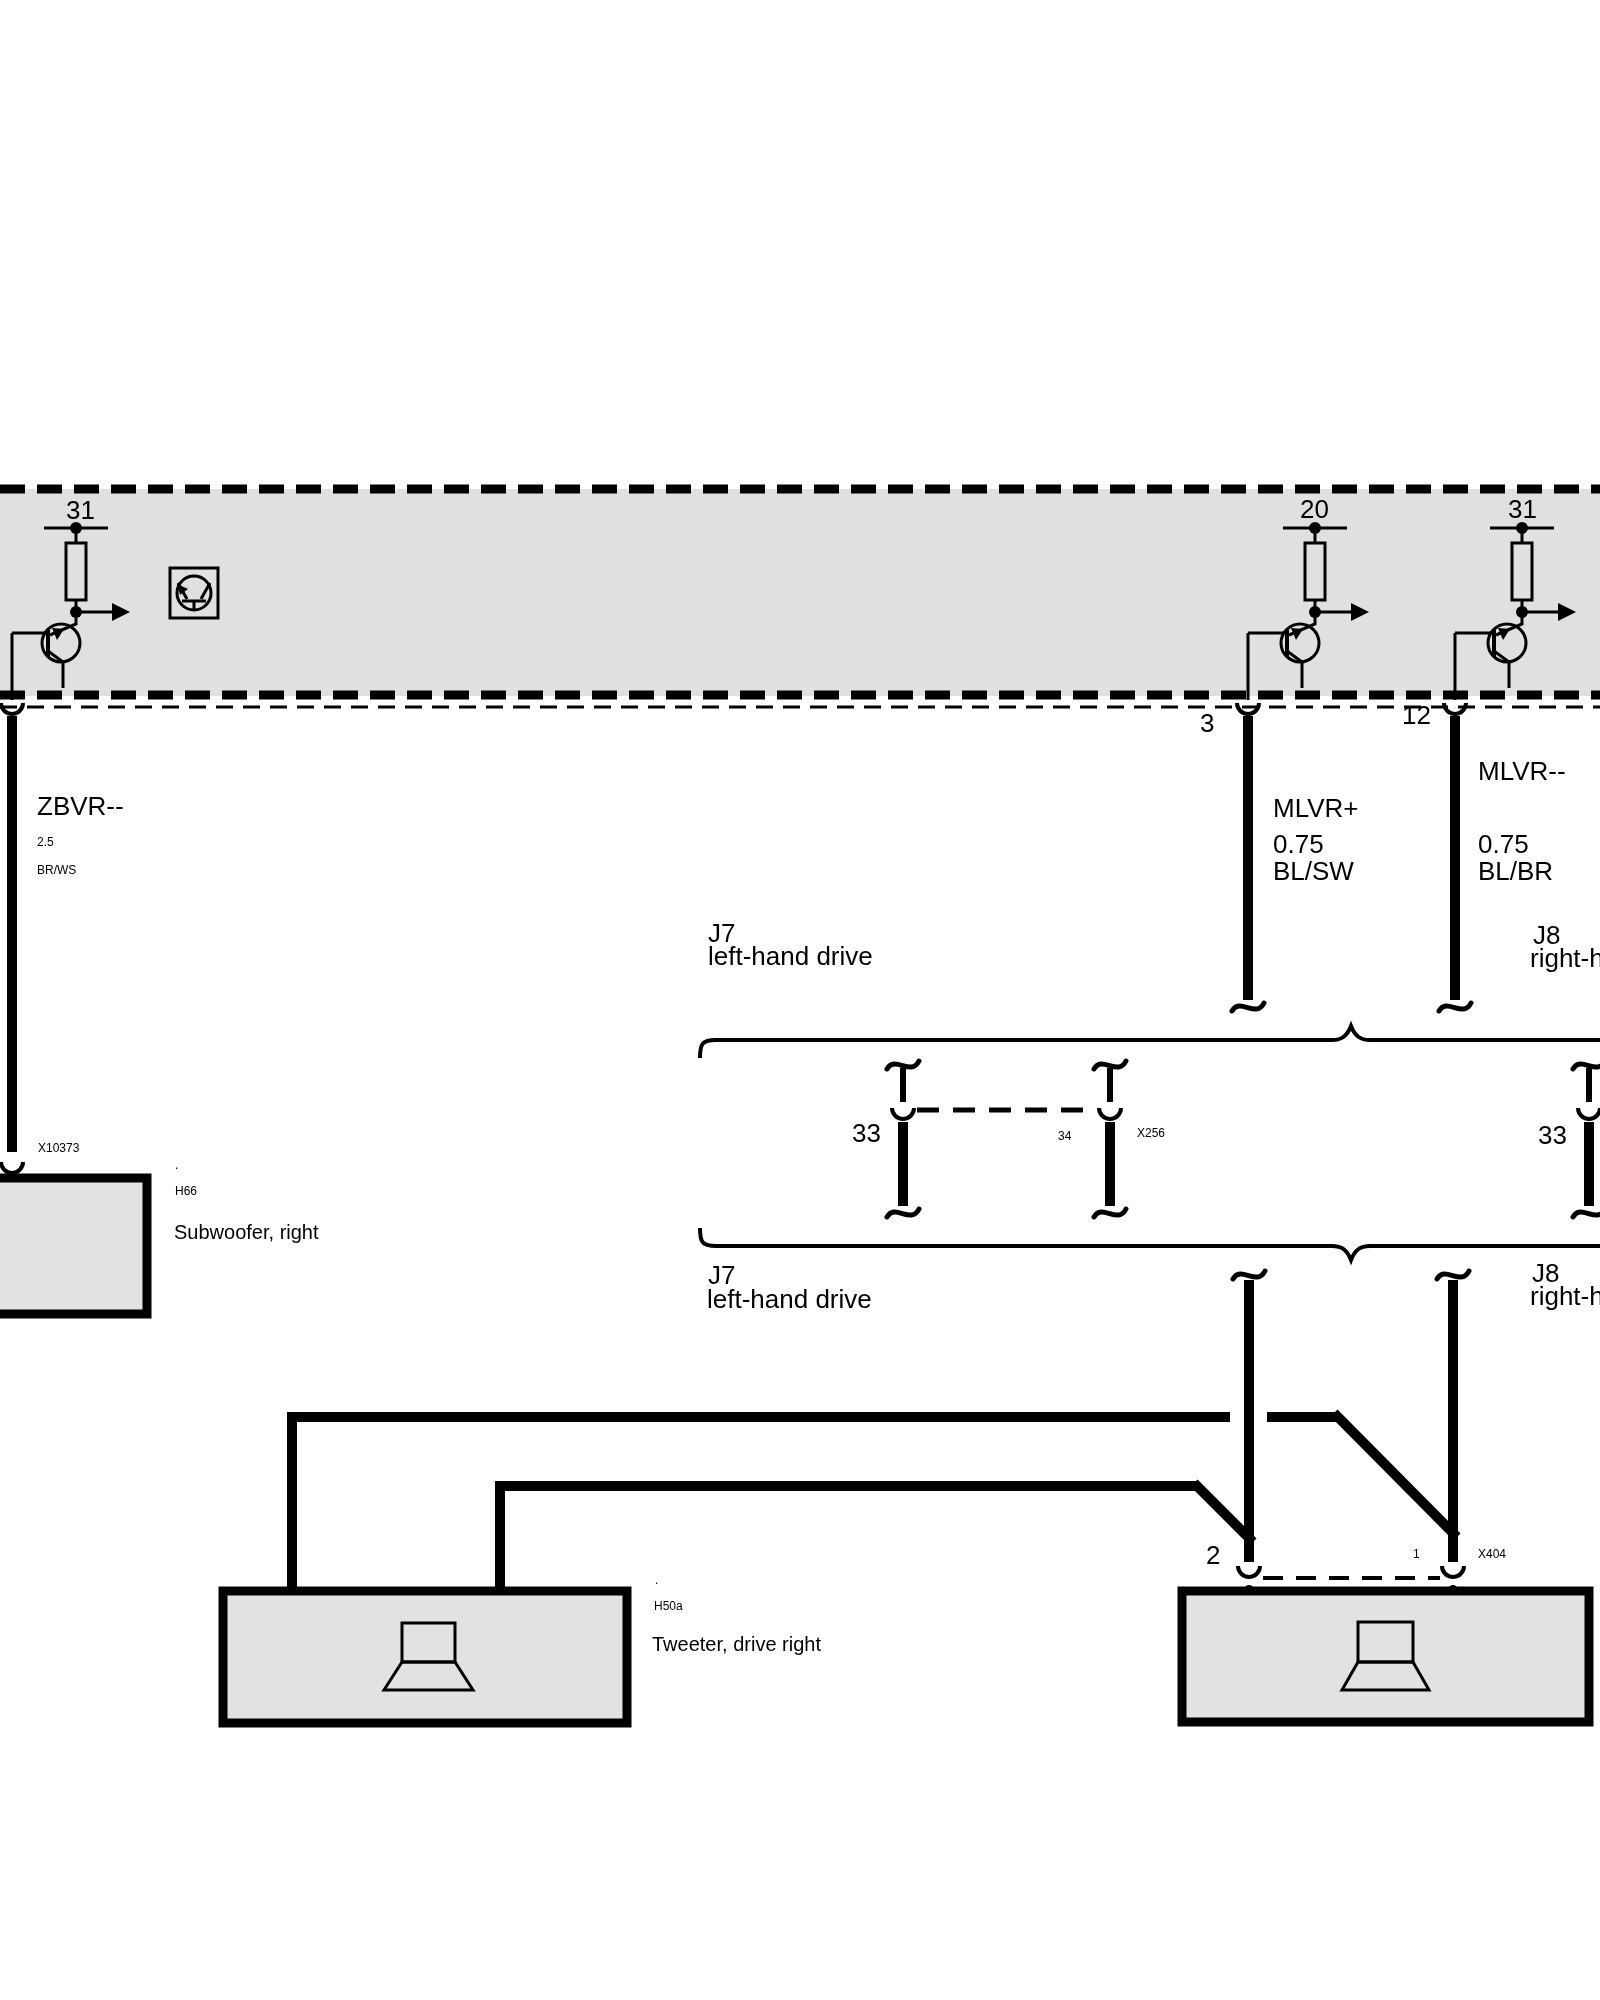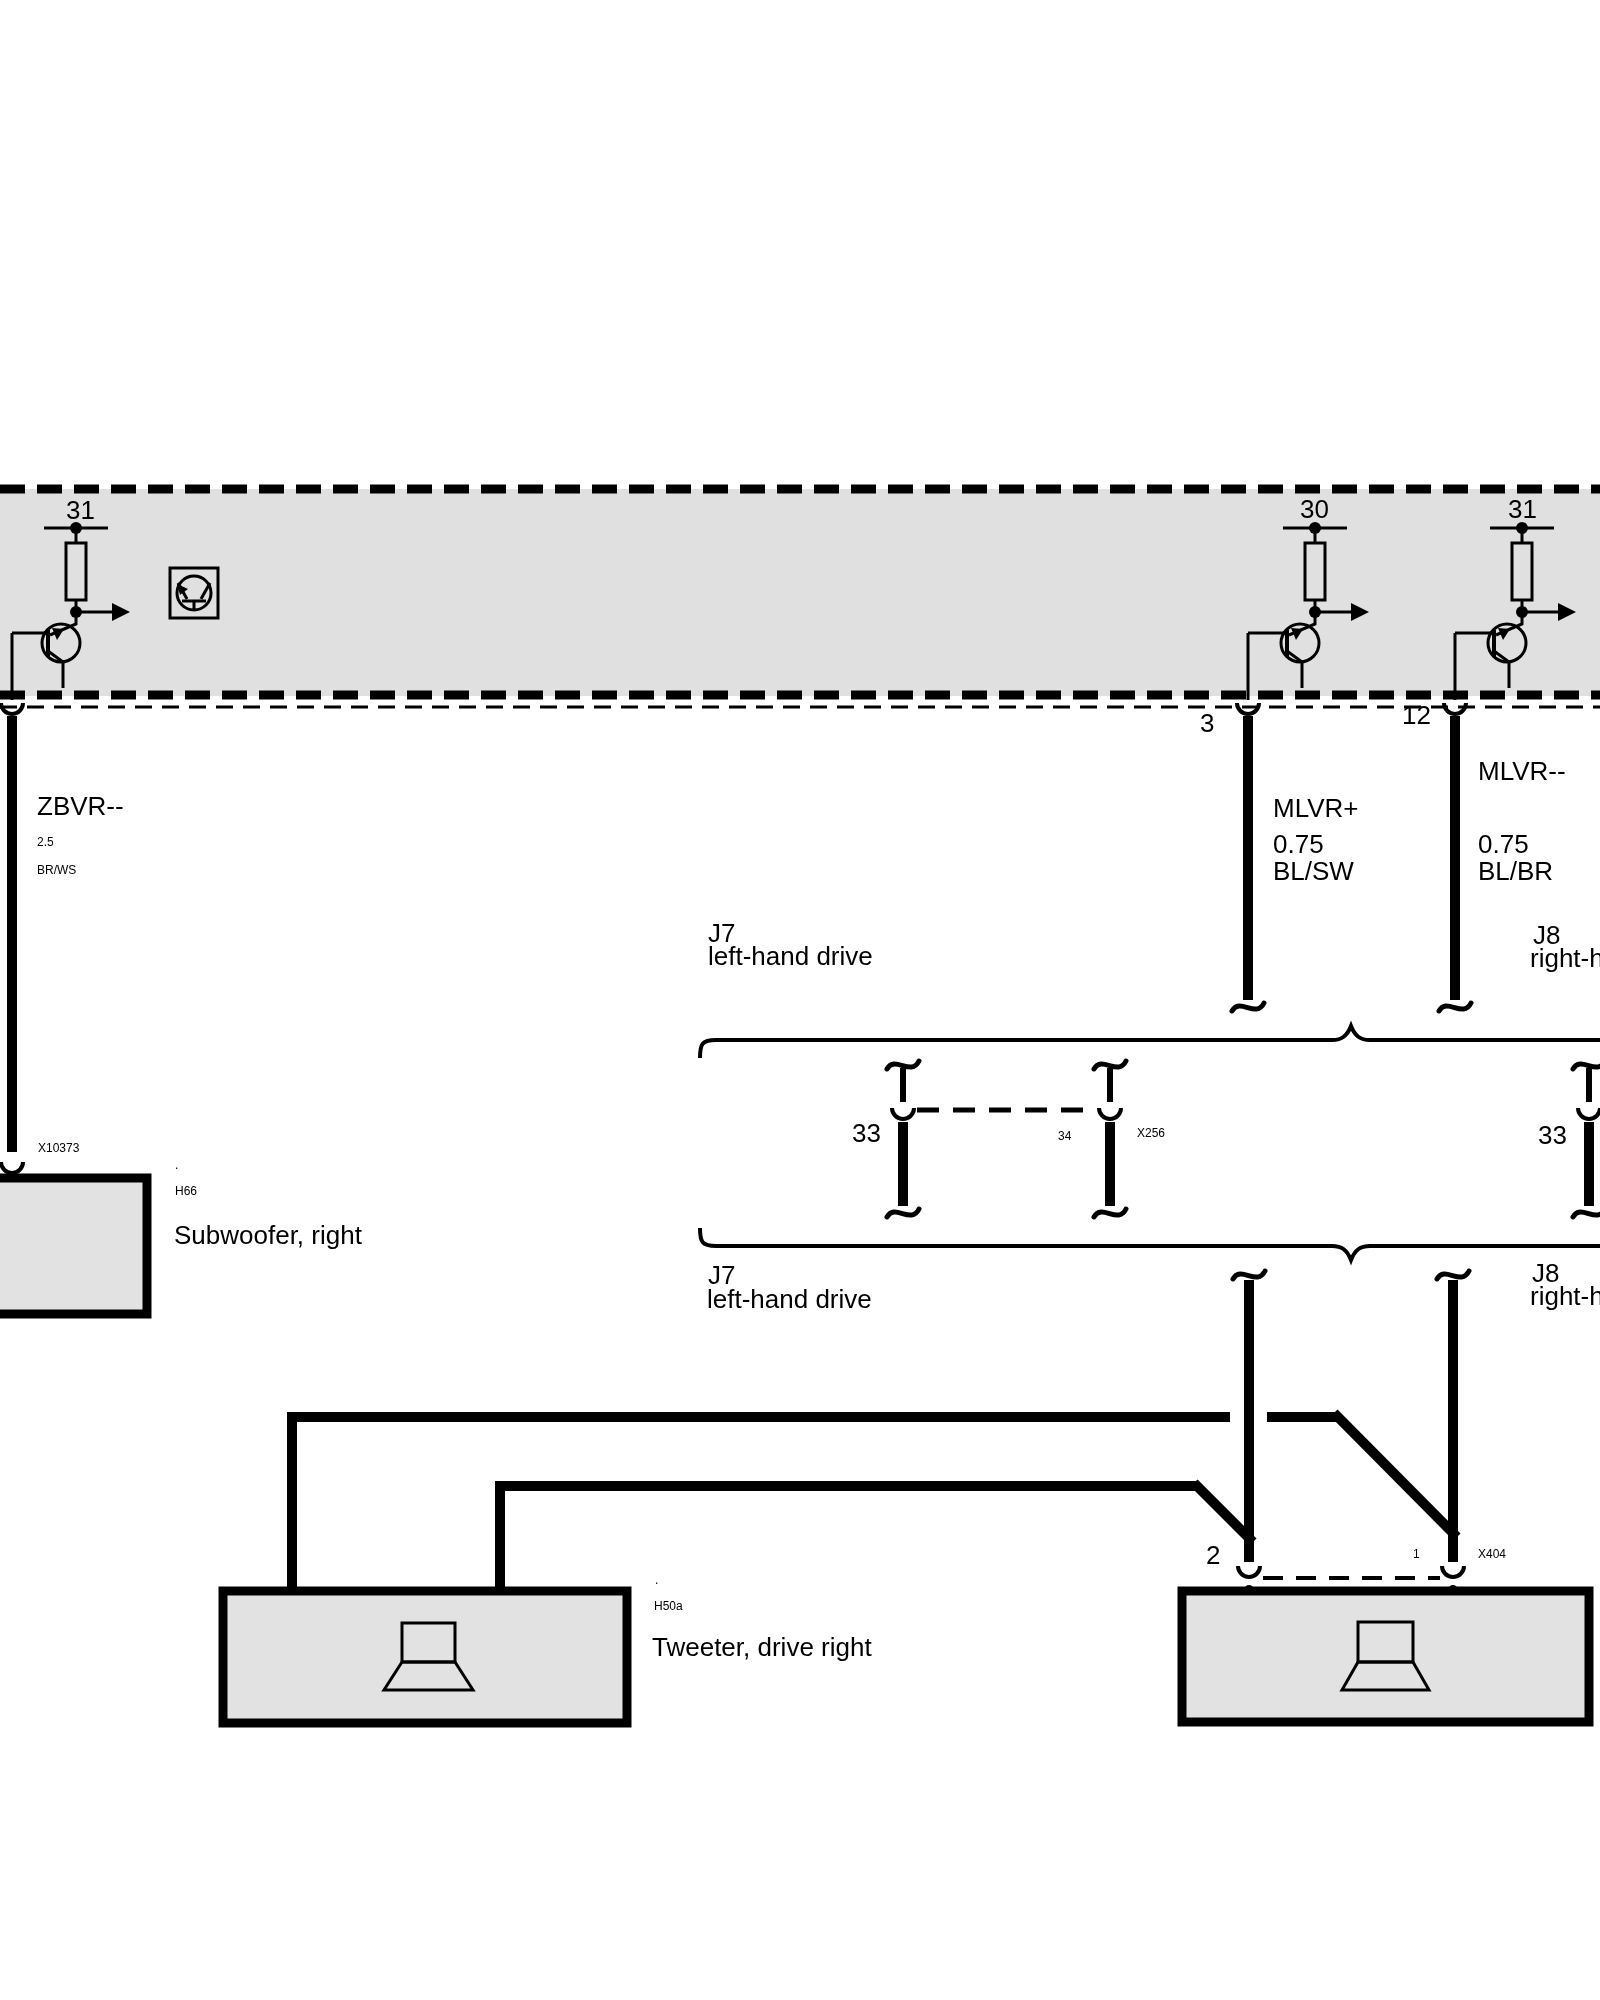--- a/index.html
+++ b/index.html
@@ -12,21 +12,21 @@
   .canvas{
     position:relative;width:1600px;height:1968px;overflow:hidden;
     background:var(--bg);
     font-family:"Liberation Sans", sans-serif;
     color:var(--line);
     text-align:right;
   }
   .canvas svg{position:absolute;left:0;top:0;}
   .lbl{position:absolute;line-height:1;white-space:nowrap;color:var(--line);}
   .t26{font-size:26px;}
-  .t28{font-size:26px;}
+  .t28{font-size:20px;}
   .t18{font-size:12px;}
   
   .w3{stroke:var(--line);stroke-width:3;fill:none;}
   .w4{stroke:var(--line);stroke-width:4;fill:none;}
   .w6{stroke:var(--line);stroke-width:6;fill:none;}
   .w10{stroke:var(--line);stroke-width:10;fill:none;}
   .fill{fill:var(--line);stroke:none;}
   .band{fill:var(--module-fill);stroke:none;}
   .compbox{fill:var(--comp-fill);stroke:var(--line);stroke-width:9;}
   .dash-thick{stroke:var(--line);stroke-width:9;fill:none;stroke-dasharray:25 12;}
@@ -185,21 +185,21 @@
       <rect class="w3" x="402" y="1623" width="53" height="39"></rect>
       <path class="w3" d="M402 1662 L384 1690 H473 L455 1662 Z"></path>
     </g>
     <g>
       <rect class="w3" x="1358" y="1622" width="55" height="40"></rect>
       <path class="w3" d="M1358 1662 L1342 1690 H1429 L1413 1662 Z"></path>
     </g>
   </svg>
 
   <span class="lbl t26" style="left:66px;top:497px">31</span>
-  <span class="lbl t26" style="left:1300px;top:496px">30</span>
+  <span class="lbl t26" style="left:1300px;top:496px">20</span>
   <span class="lbl t26" style="left:1508px;top:496px">31</span>
 
   <span class="lbl t26" style="left:1200px;top:710px">3</span>
   <span class="lbl t26" style="left:1402px;top:702px">12</span>
 
   <span class="lbl t26" style="left:37px;top:793px">ZBVR--</span>
   <span class="lbl t18" style="left:37px;top:836px">2.5</span>
   <span class="lbl t18" style="left:37px;top:864px">BR/WS</span>
 
   <span class="lbl t26" style="left:1273px;top:795px">MLVR+</span>

